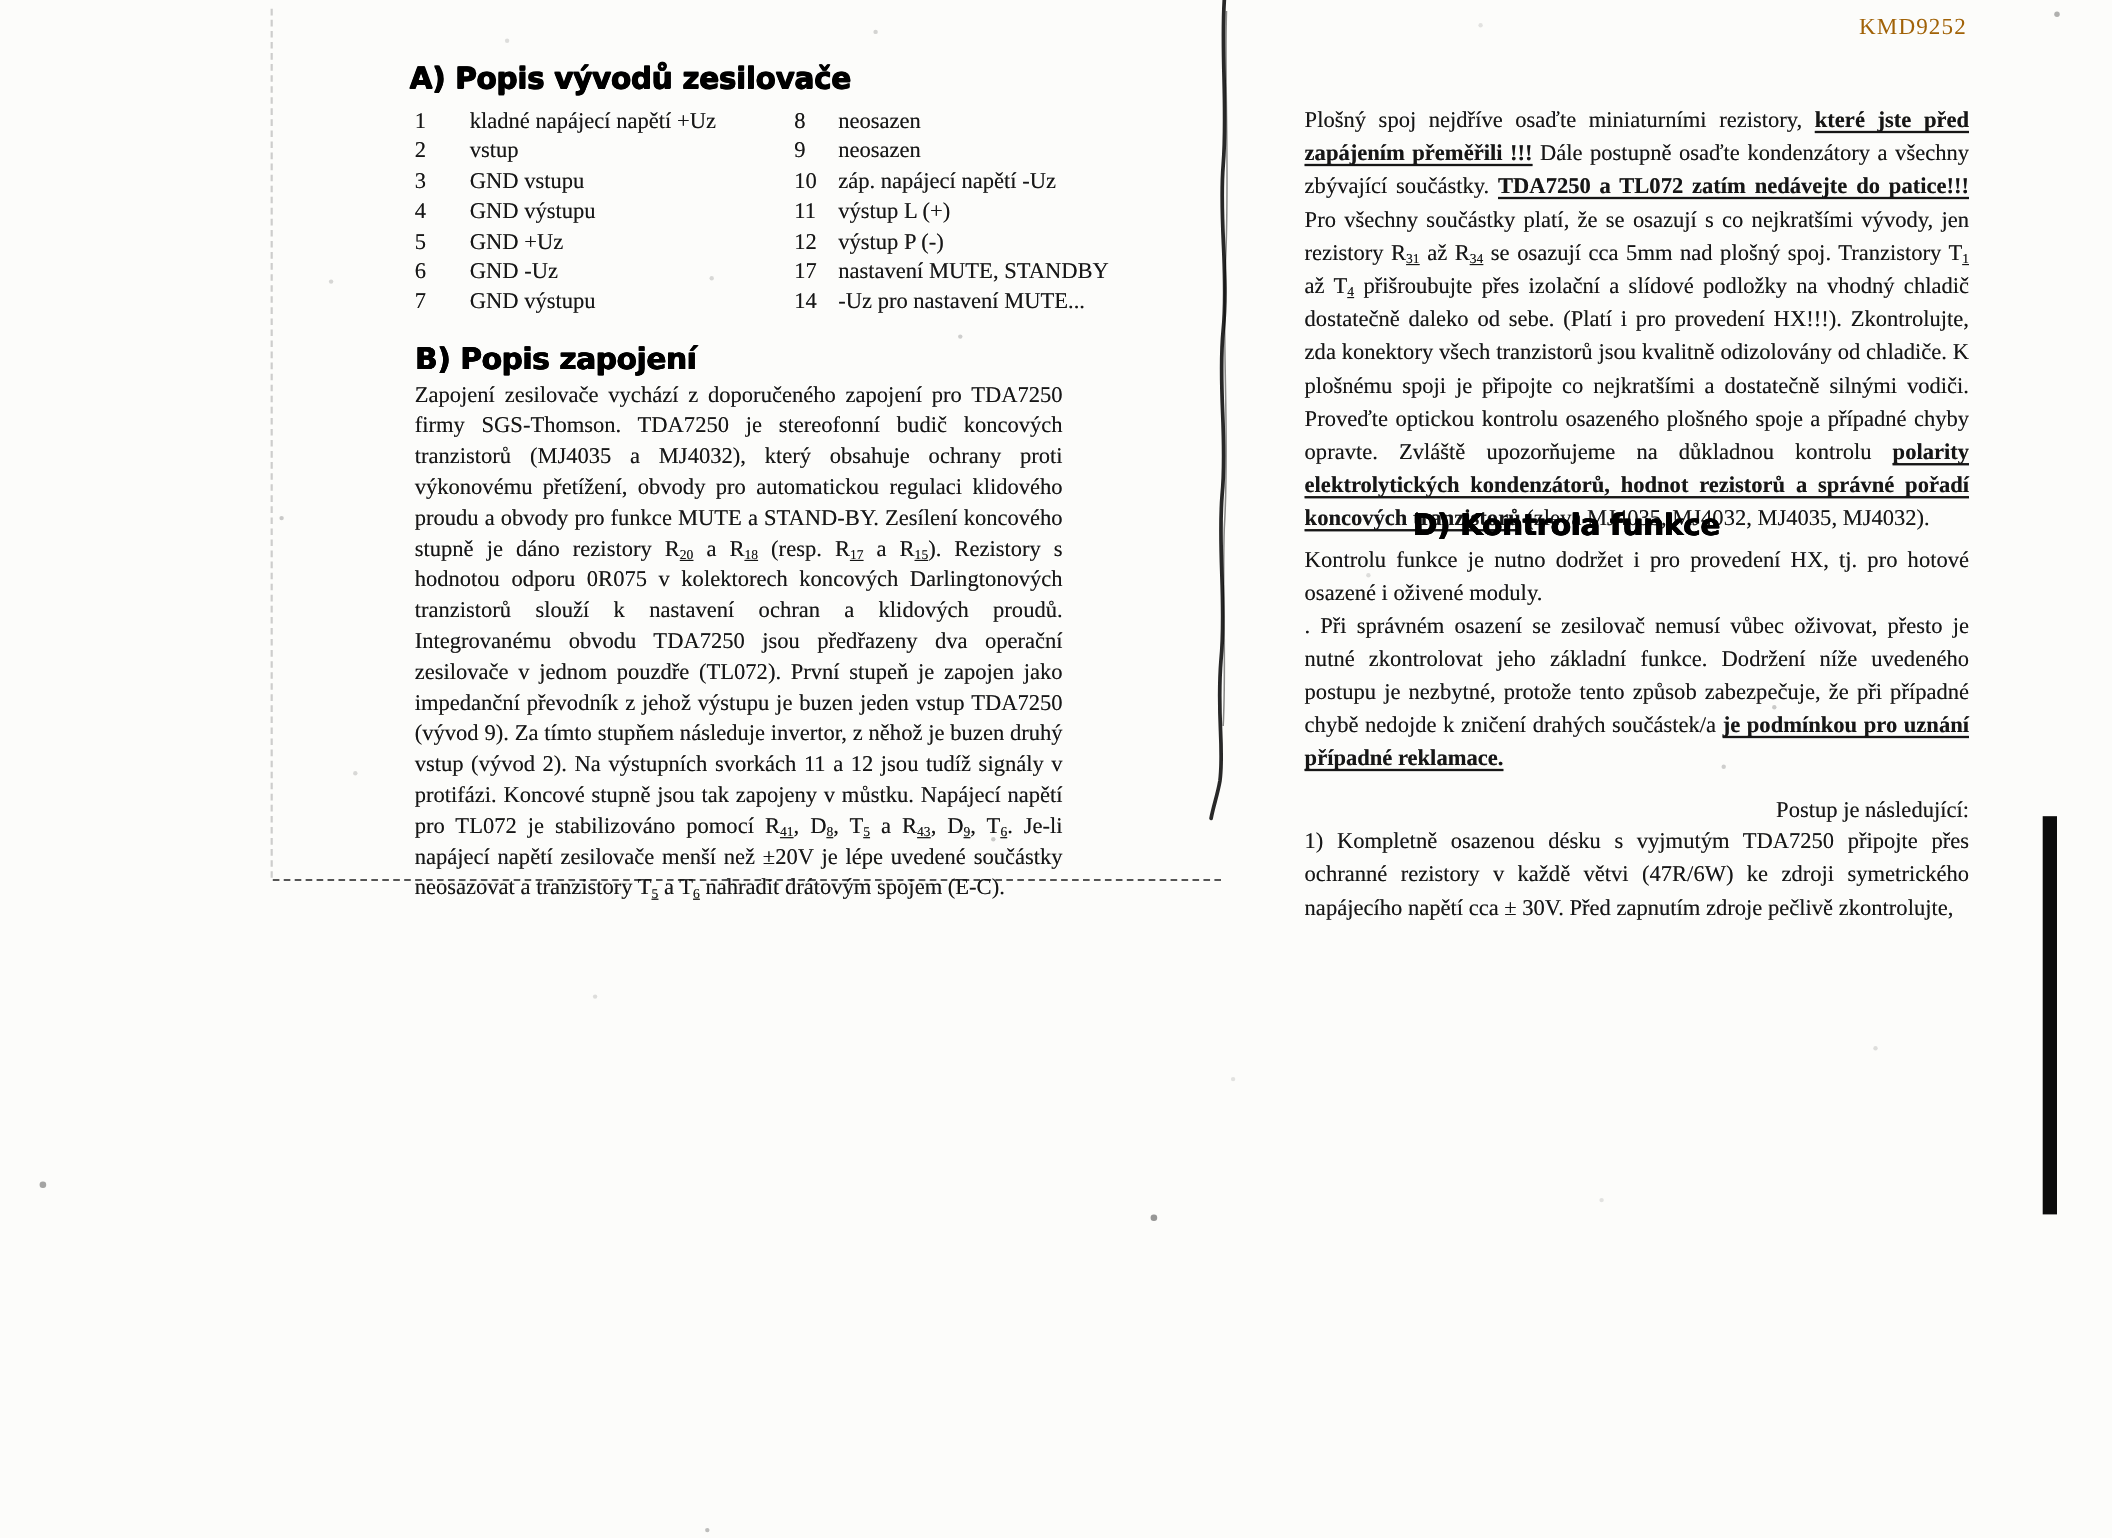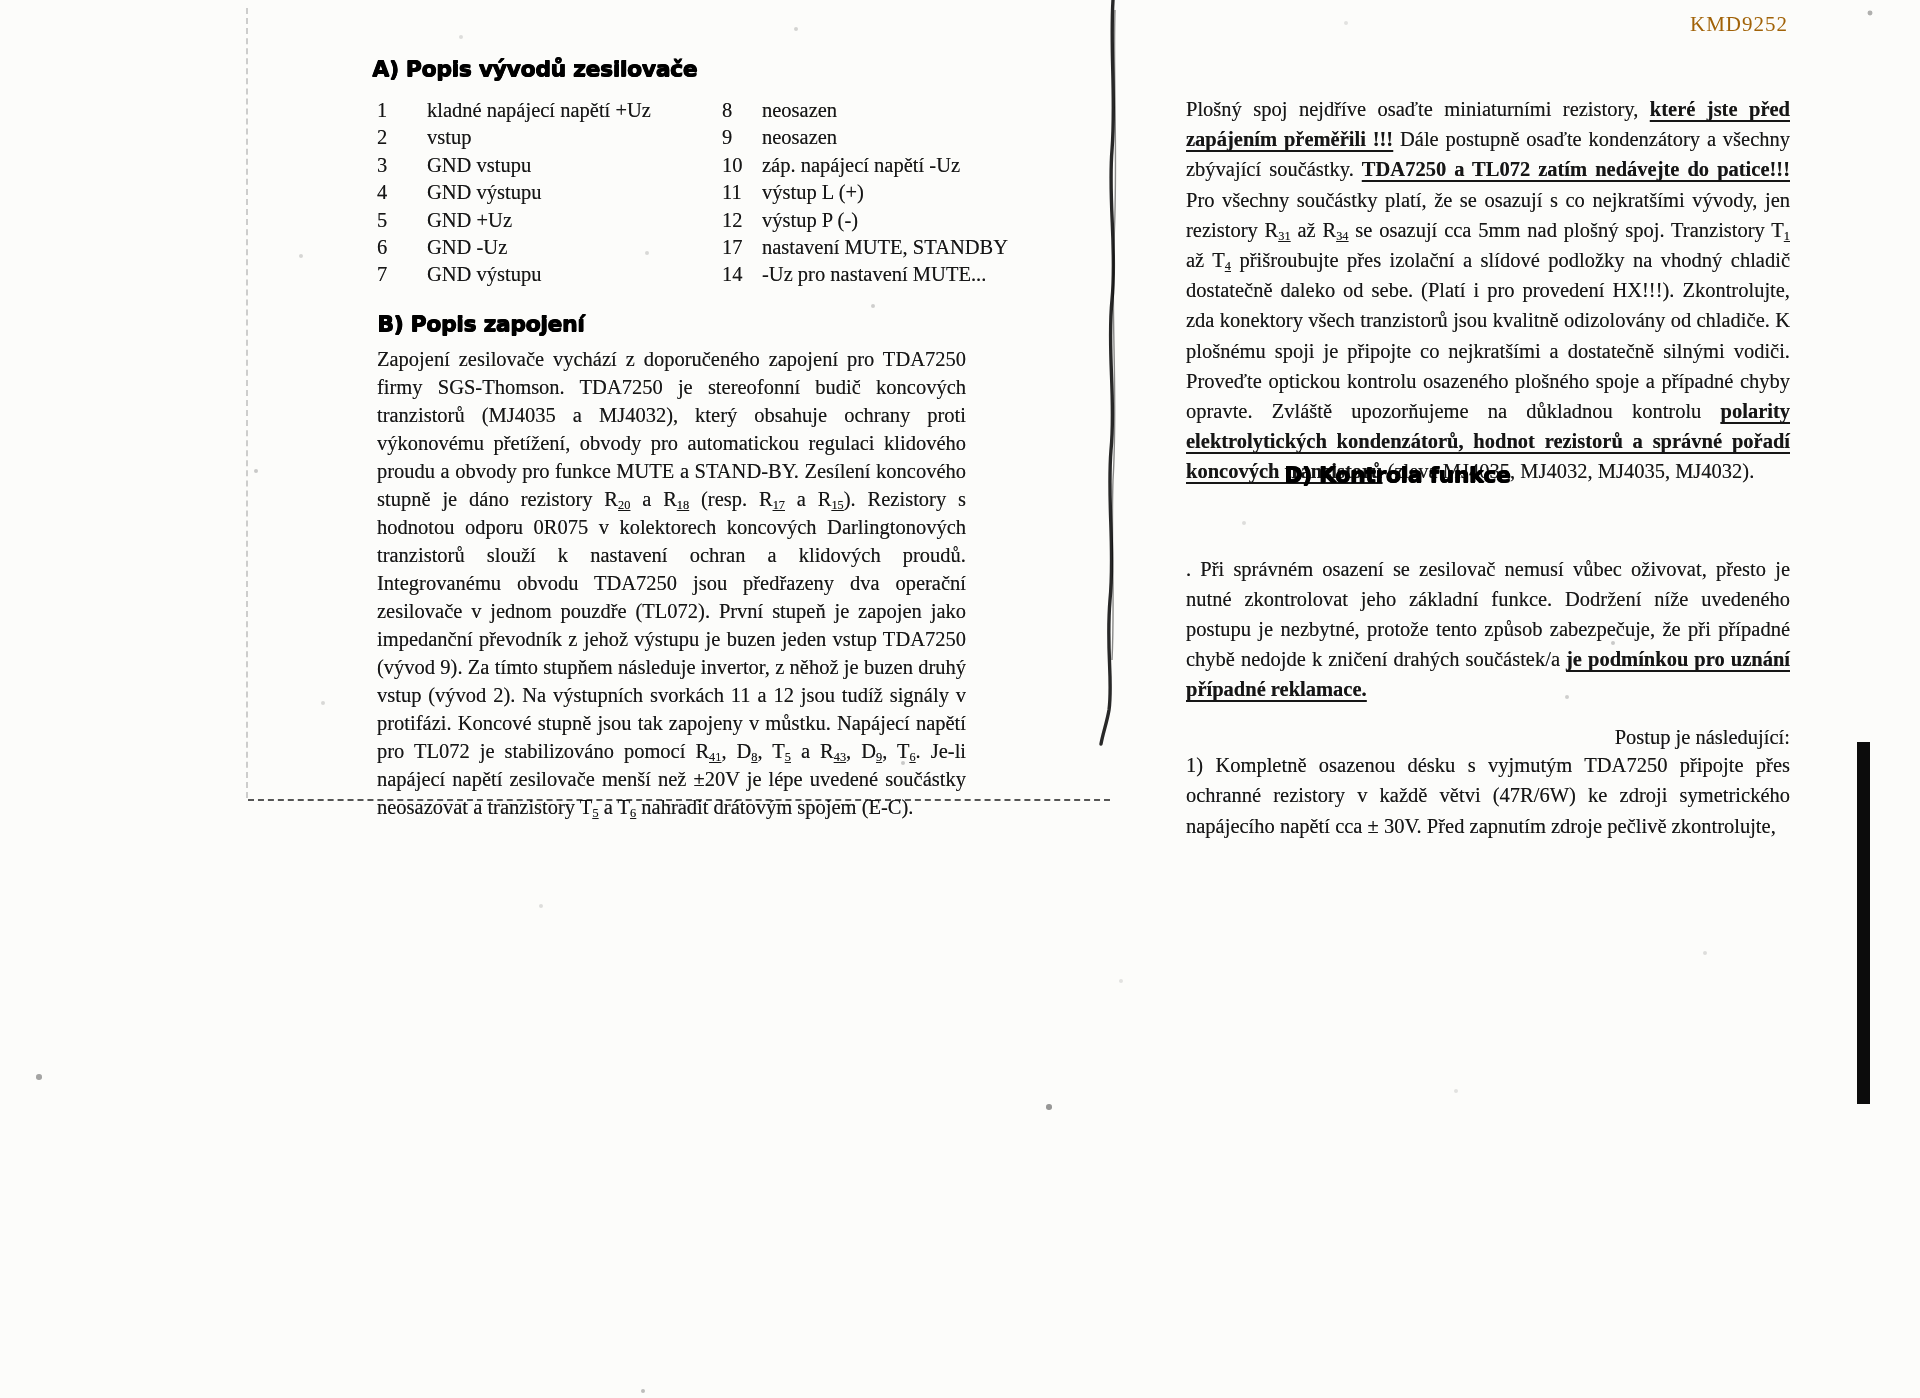--- a/index.html
+++ b/index.html
@@ -41,21 +41,21 @@
       300px 255px 0 1px rgba(0,0,0,.15), 1455px 1090px 0 1px rgba(0,0,0,.1);
   }
   
   .page-code{
     position:absolute;right:132px;top:12px;
     font-size:21px;letter-spacing:1px;color:#a16207;
   }
   .heading{
     position:absolute;margin:0;
     font-family:"DejaVu Sans",sans-serif;font-weight:bold;
-    font-size:22px;letter-spacing:-0.4px;color:#000;
+    font-size:27px;letter-spacing:-0.4px;color:#000;
     text-shadow:0.8px 0 #000, 0 0.5px #000, 0.5px 0.5px #000;
     white-space:nowrap;
   }
   .h-a{left:372px;top:56px;}
   .h-b{left:377px;top:311px;}
   .h-c{left:1186px;top:54px;}
   .h-d{left:1240px;top:462px;margin-left:44px;}
   .body-text{
     position:absolute;margin:0;
     font-size:20.5px;text-align:justify;
@@ -133,17 +133,18 @@
     <span class="pnum">14</span>
     <span class="pdesc">-Uz pro nastavení MUTE...</span>
   </div>
 
   <h2 class="heading h-b">B) Popis zapojení</h2>
   <p class="body-text para-b"><span>Zapojení zesilovače vychází z doporučeného zapojení pro TDA7250 firmy SGS-Thomson. TDA7250 je stereofonní budič koncových tranzistorů (MJ4035 a MJ4032), který obsahuje ochrany proti výkonovému přetížení, obvody pro automatickou regulaci klidového proudu a obvody pro funkce MUTE a STAND-BY. Zesílení koncového stupně je dáno rezistory R</span><sub>20</sub><span> a R</span><sub>18</sub><span> (resp. R</span><sub>17</sub><span> a R</span><sub>15</sub><span>). Rezistory s hodnotou odporu 0R075 v kolektorech koncových Darlingtonových tranzistorů slouží k nastavení ochran a klidových proudů.  Integrovanému obvodu TDA7250 jsou předřazeny dva operační zesilovače v jednom pouzdře (TL072). První stupeň je zapojen jako impedanční převodník z jehož výstupu je buzen jeden vstup TDA7250 (vývod 9). Za tímto stupňem následuje invertor, z něhož je buzen druhý vstup (vývod 2). Na výstupních svorkách 11 a 12 jsou tudíž signály v protifázi. Koncové stupně jsou tak zapojeny v můstku. Napájecí napětí pro TL072 je stabilizováno pomocí R</span><sub>41</sub><span>, D</span><sub>8</sub><span>, T</span><sub>5</sub><span> a R</span><sub>43</sub><span>, D</span><sub>9</sub><span>, T</span><sub>6</sub><span>. Je-li napájecí napětí zesilovače menší než ±20V je lépe uvedené součástky neosazovat a tranzistory T</span><sub>5</sub><span> a T</span><sub>6</sub><span> nahradit drátovým spojem (E-C).</span></p>
 
   <p class="body-text para-c"><span>Plošný spoj nejdříve osaďte miniaturními rezistory, </span><span class="b u">které jste před zapájením přeměřili !!!</span><span> Dále postupně osaďte kondenzátory a všechny zbývající součástky. </span><span class="b u">TDA7250  a TL072 zatím nedávejte do patice!!!</span><span> Pro všechny součástky platí, že se osazují s co nejkratšími vývody, jen rezistory R</span><sub>31</sub><span> až R</span><sub>34</sub><span> se osazují cca 5mm nad plošný spoj. Tranzistory T</span><sub>1</sub><span> až T</span><sub>4</sub><span> přišroubujte přes izolační a slídové podložky na vhodný chladič dostatečně daleko od sebe. (Platí i pro provedení HX!!!). Zkontrolujte, zda konektory všech tranzistorů jsou kvalitně odizolovány od chladiče. K plošnému spoji je připojte co nejkratšími a dostatečně silnými vodiči. Proveďte optickou kontrolu osazeného plošného spoje a případné chyby opravte.  Zvláště  upozorňujeme  na  důkladnou  kontrolu  </span><span class="b u">polarity elektrolytických kondenzátorů, hodnot rezistorů a správné pořadí koncových tranzistorů</span><span> (zleva MJ4035, MJ4032, MJ4035, MJ4032).</span></p>
 
   <h2 class="heading h-d">D) Kontrola funkce</h2>
+  <p class="body-text para-d1"><span>Kontrolu funkce je nutno dodržet i pro provedení HX, tj. pro hotové osazené i oživené moduly.</span></p>
   <p class="body-text para-d2"><span>. Při správném osazení se zesilovač nemusí vůbec oživovat, přesto je nutné zkontrolovat jeho základní funkce. Dodržení níže uvedeného postupu je nezbytné, protože tento způsob zabezpečuje, že při případné chybě nedojde k zničení drahých součástek/a </span><span class="b u">je podmínkou pro uznání případné reklamace.</span></p>
   <p class="body-text para-d3">Postup je následující:</p>
   <p class="body-text para-d4"><span>1) Kompletně osazenou désku s vyjmutým TDA7250 připojte přes ochranné rezistory v každě větvi (47R/6W) ke zdroji symetrického napájecího napětí cca ± 30V. Před zapnutím zdroje pečlivě zkontrolujte,</span></p>
 
 </div>
 
 </body></html>

